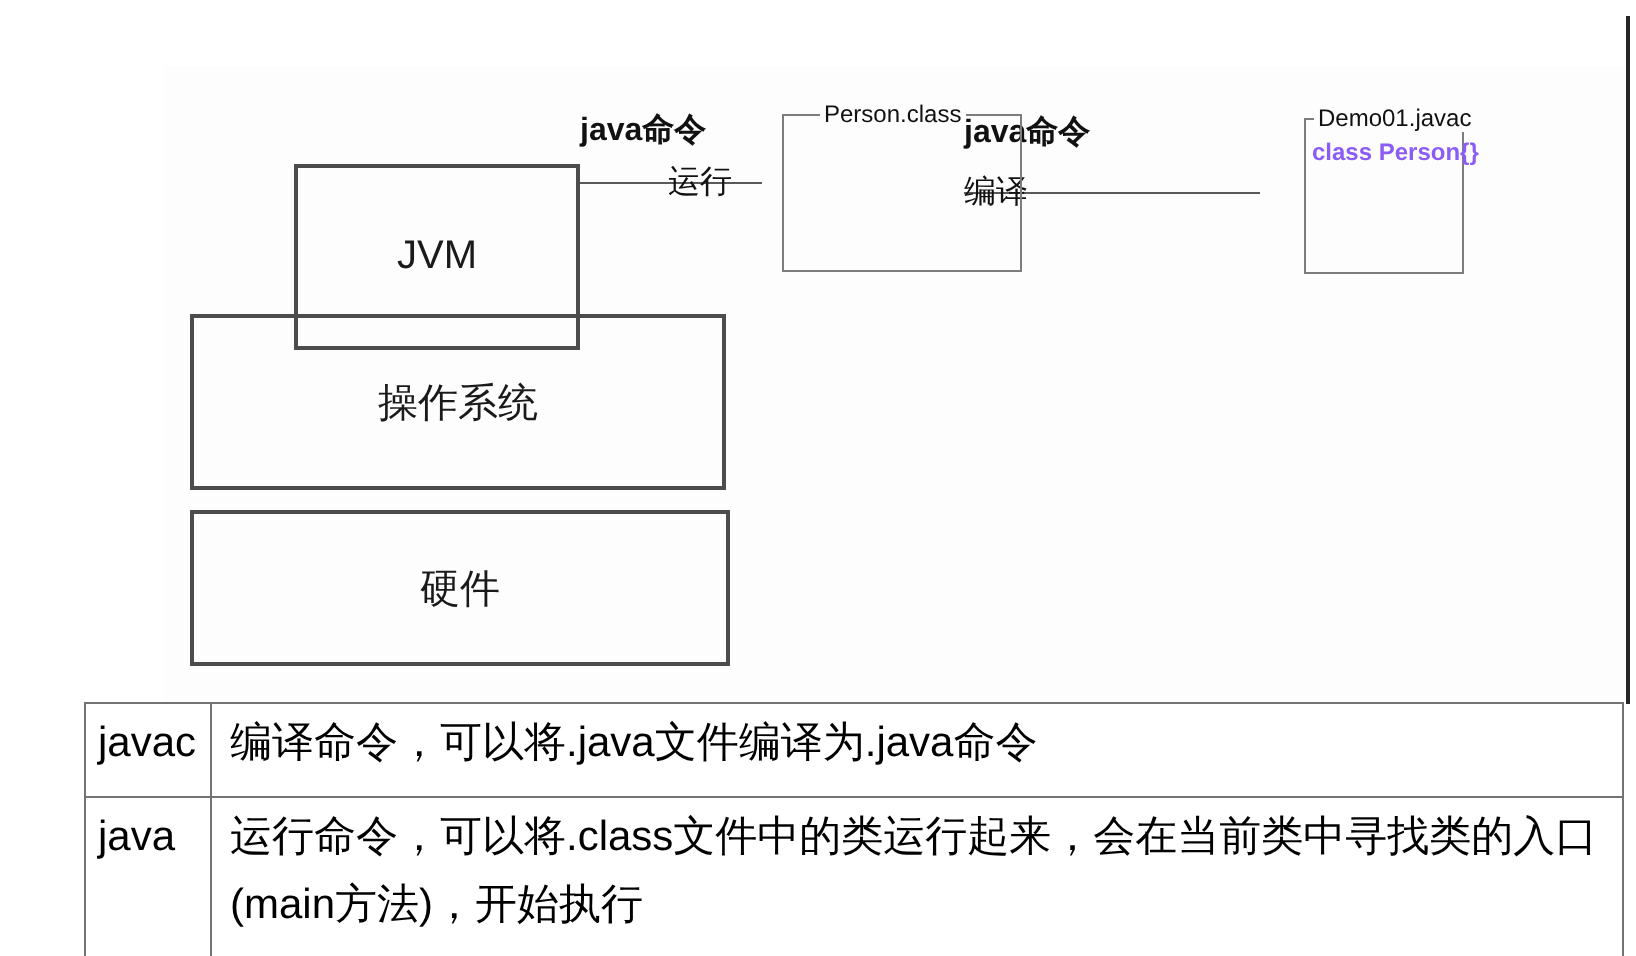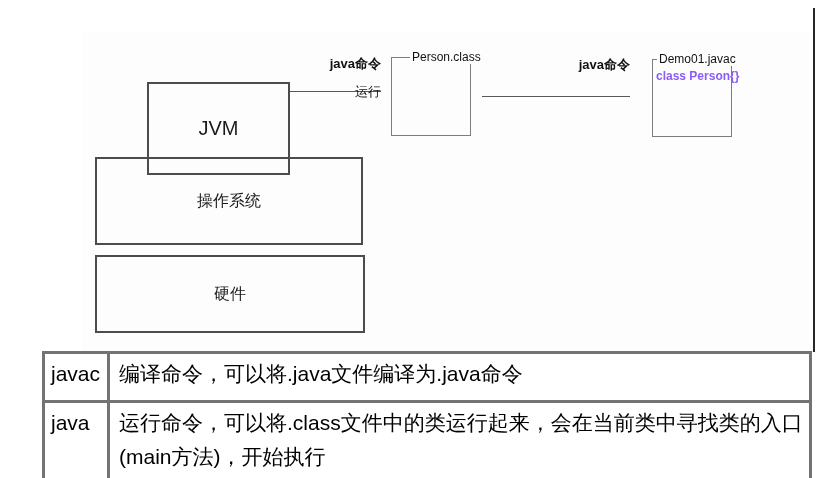--- a/index.html
+++ b/index.html
@@ -6,50 +6,50 @@
   .canvas{
     position:relative;width:818px;height:478px;background:#ffffff;overflow:hidden;
     font-family:"Liberation Sans","DejaVu Sans",sans-serif;color:#1a1a1a;
   }
   
   .diagram-area{position:absolute;left:82px;top:33px;width:731px;height:319px;background:#fdfdfd;}
   .edge-line{position:absolute;left:813px;top:8px;width:2px;height:344px;background:#262626;}
 
   
   .box{position:absolute;border:2px solid #4c4c4c;background:transparent;
-       display:flex;align-items:center;justify-content:center;font-size:16px;color:#1a1a1a;}
+       display:flex;align-items:center;justify-content:center;font-size:20px;color:#1a1a1a;}
   .box-jvm{left:147px;top:82px;width:139px;height:89px;font-size:20px;}
   .box-os{left:95px;top:157px;width:264px;height:84px;}
   .box-hw{left:95px;top:255px;width:266px;height:74px;}
 
   
   .hline{position:absolute;height:1px;background:#595959;}
   .run-line{left:290px;top:91px;width:91px;}
   .compile-line{left:482px;top:96px;width:148px;}
-  .line-label{position:absolute;font-size:13px;text-align:right;color:#111;}
+  .line-label{position:absolute;font-size:16px;text-align:left;color:#111;}
   .cmd-label{font-weight:700;}
   .run-cmd{left:290px;top:55px;width:91px;}
-  .run-word{left:290px;top:85px;width:91px;height:13px;line-height:13px;}
+  .run-word{left:290px;top:85px;width:91px;height:13px;line-height:13px;padding-left:44px;}
   .compile-cmd{left:482px;top:56px;width:148px;}
   .compile-word{left:482px;top:90px;width:148px;height:13px;line-height:13px;}
 
   
   .file-box{position:absolute;border:1px solid #7d7d7d;background:transparent;font-size:12px;}
-  .person-box{left:391px;top:57px;width:78px;height:77px;}
+  .person-box{left:391px;top:57px;width:78px;height:77px;padding-left:40px;}
   .demo-box{left:652px;top:59px;width:78px;height:76px;}
   .file-label{position:absolute;top:-7px;white-space:nowrap;background:#fdfdfd;
               height:13px;line-height:13px;padding:0 2px;color:#111;}
   .person-box .file-label{left:18px;}
   .demo-box .file-label{left:4px;}
   .file-content{position:absolute;top:9px;left:3px;white-space:nowrap;color:#8b5cf6;font-weight:bold;}
 
   
   .cmd-table{position:absolute;left:42px;top:351px;width:770px;border-collapse:collapse;
              font-size:21px;color:#000;table-layout:fixed;}
-  .cmd-table td{border:3px solid #737373;vertical-align:top;line-height:34px;}
+  .cmd-table td{border:1px solid #737373;vertical-align:top;line-height:34px;}
   .cmd-table td.cmd{width:52px;padding:3px 4px 3px 6px;}
   .cmd-table td.desc{padding:3px 6px 3px 9px;}
   .cmd-table tr.r1 td{height:40px;}
   .cmd-table tr.r2 td{height:77px;}
 </style>
 </head>
 <body>
 
 <div class="canvas">
 
@@ -65,20 +65,21 @@
   <div class="box box-jvm">
     <span>JVM</span>
   </div>
 
   <div class="hline run-line"></div>
   <div class="line-label cmd-label run-cmd">java命令</div>
   <div class="line-label run-word">运行</div>
 
   <div class="hline compile-line"></div>
   <div class="line-label cmd-label compile-cmd">java命令</div>
+  <div class="line-label compile-word">编译</div>
 
   <div class="file-box person-box">
     <span class="file-label">Person.class</span>
   </div>
   <div class="file-box demo-box">
     <span class="file-label">Demo01.javac</span>
     <span class="file-content">class Person{}</span>
   </div>
 
   <table class="cmd-table">

